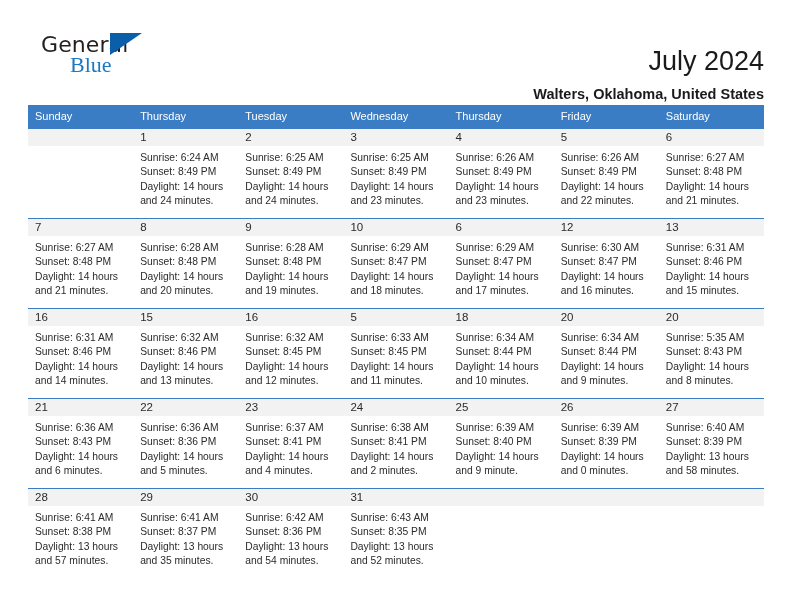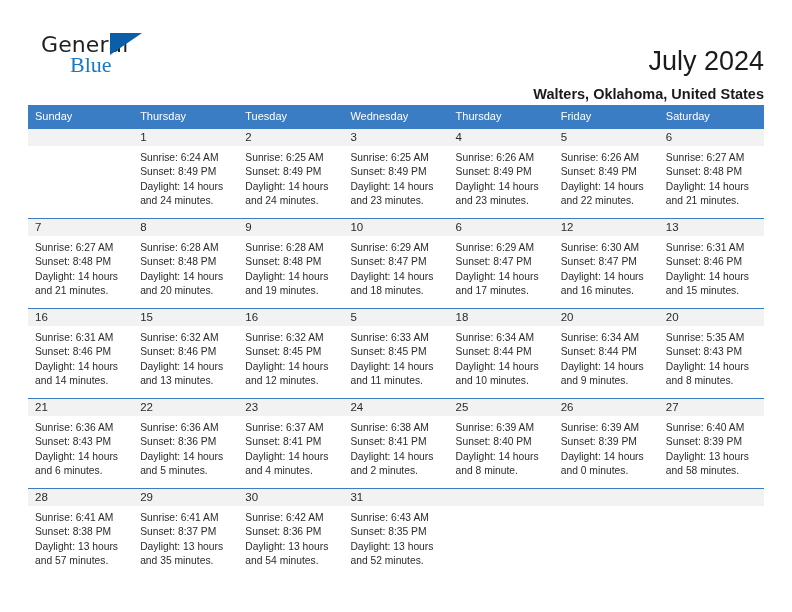--- a/index.html
+++ b/index.html
@@ -400,21 +400,21 @@
               <div>Daylight: 14 hours</div>
               <div>and 2 minutes.</div>
             </div>
           </td>
           <td class="day-cell">
             <div class="daynum-band">25</div>
             <div class="cell-body">
               <div>Sunrise: 6:39 AM</div>
               <div>Sunset: 8:40 PM</div>
               <div>Daylight: 14 hours</div>
-              <div>and 8 minute.</div>
+              <div>and 9 minute.</div>
             </div>
           </td>
           <td class="day-cell">
             <div class="daynum-band">26</div>
             <div class="cell-body">
               <div>Sunrise: 6:39 AM</div>
               <div>Sunset: 8:39 PM</div>
               <div>Daylight: 14 hours</div>
               <div>and 0 minutes.</div>
             </div>

